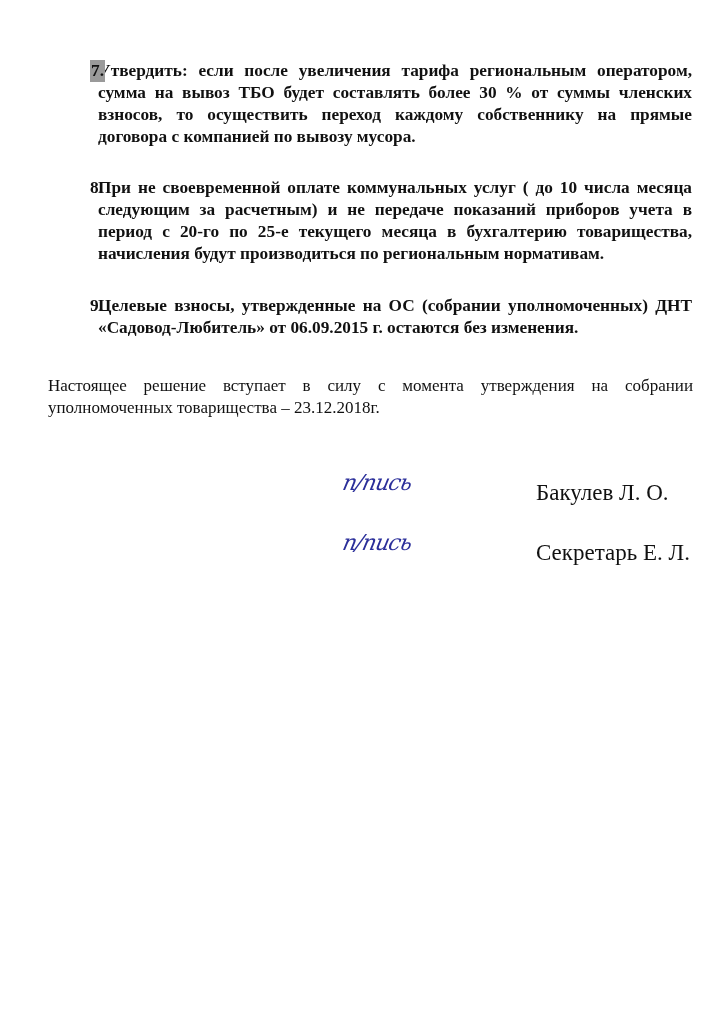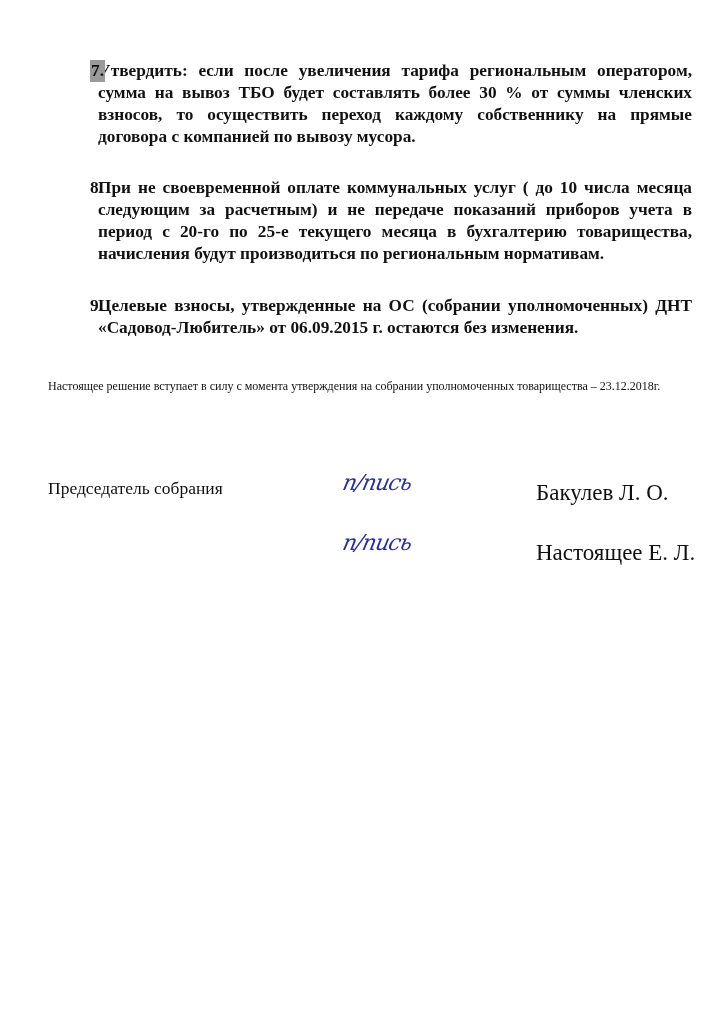--- a/index.html
+++ b/index.html
@@ -16,21 +16,21 @@
     text-align: justify; text-align-last: left;
   }
   .item .num { position: absolute; left: 0; top: 0; }
   .item .num.hl { background: #9a9a9a; color: #111; padding: 0 1px; }
   .item .body { margin-left: 8px; display: block; }
   #item7 { top: 60px; }
   #item8 { top: 177px; }
   #item9 { top: 295px; }
   .para {
     position: absolute; left: 48px; width: 645px; top: 375px;
-    font-size: 12px; line-height: 22px;
+    font-size: 17px; line-height: 22px;
     text-align: justify; text-align-last: left;
   }
   .sig-row { position: absolute; left: 48px; width: 650px; height: 40px; }
   .sig-role { position: absolute; left: 0; top: 8px; font-size: 17.5px; }
   .sig-mark {
     position: absolute; left: 295px; top: 0; font-size: 22px;
     font-style: italic; color: #2b2f9a; font-family: "DejaVu Serif", serif;
     letter-spacing: -1px; transform: skewX(-12deg);
   }
   .sig-name { position: absolute; left: 488px; top: 10px; font-size: 23px; }
@@ -53,23 +53,22 @@
   </div>
 
   <div class="item" id="item9">
     <span class="num">9.</span>
     <span class="body">Целевые взносы, утвержденные на ОС (собрании уполномоченных) ДНТ «Садовод-Любитель» от 06.09.2015 г. остаются без изменения.</span>
   </div>
 
   <div class="para">Настоящее решение вступает в силу с момента утверждения на собрании уполномоченных товарищества – 23.12.2018г.</div>
 
   <div class="sig-row" id="sig1">
-    <span class="sig-role">Председатель собрания</span>
     <span class="sig-mark">п/пись</span>
     <span class="sig-name">Бакулев Л. О.</span>
   </div>
 
   <div class="sig-row" id="sig2">
     <span class="sig-mark">п/пись</span>
-    <span class="sig-name">Настоящее Е. Л.</span>
+    <span class="sig-name">Секретарь Е. Л.</span>
   </div>
 
 </div>
 
 </body></html>

